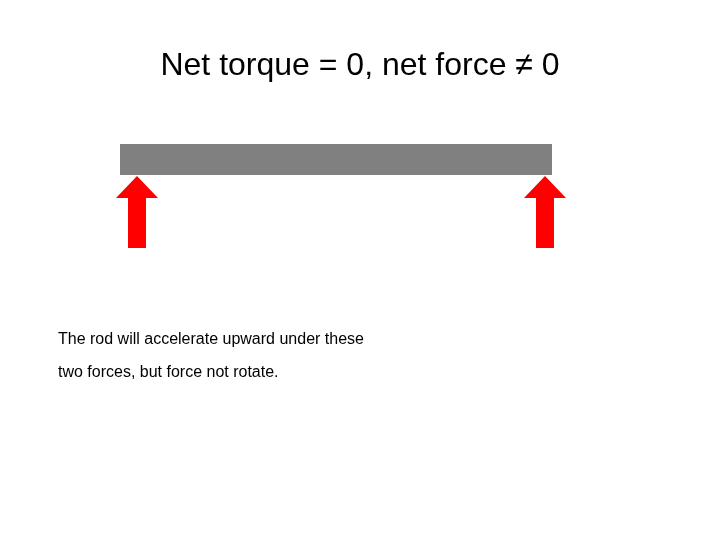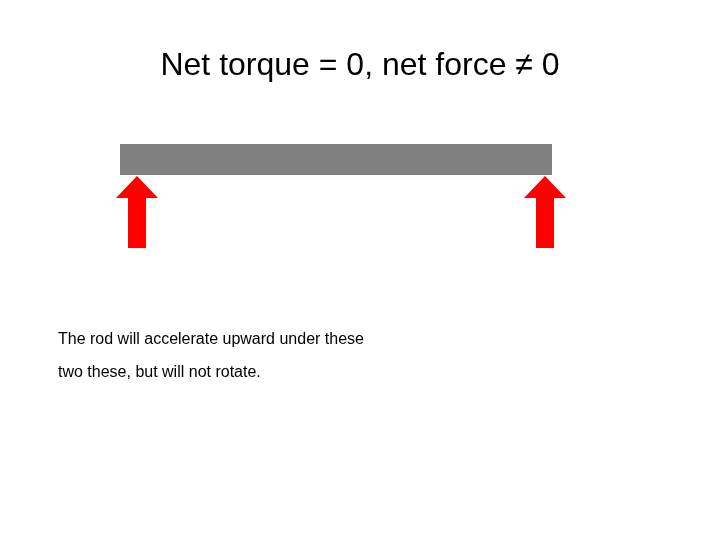--- a/index.html
+++ b/index.html
@@ -105,16 +105,16 @@
     <div class="force-arrow" id="arrow-right">
       <svg viewBox="0 0 48 74" xmlns="http://www.w3.org/2000/svg" aria-hidden="true">
         <polygon points="24,1 45,23 33,23 33,73 15,73 15,23 3,23" fill="#FF0000"></polygon>
       </svg>
     </div>
 
   </div>
 
   <div id="caption">
     <span class="cap-line">The rod will accelerate upward under these</span>
-    <span class="cap-line">two these, but will not rotate.</span>
+    <span class="cap-line">two forces, but force not rotate.</span>
   </div>
 
 </div>
 
 </body></html>

